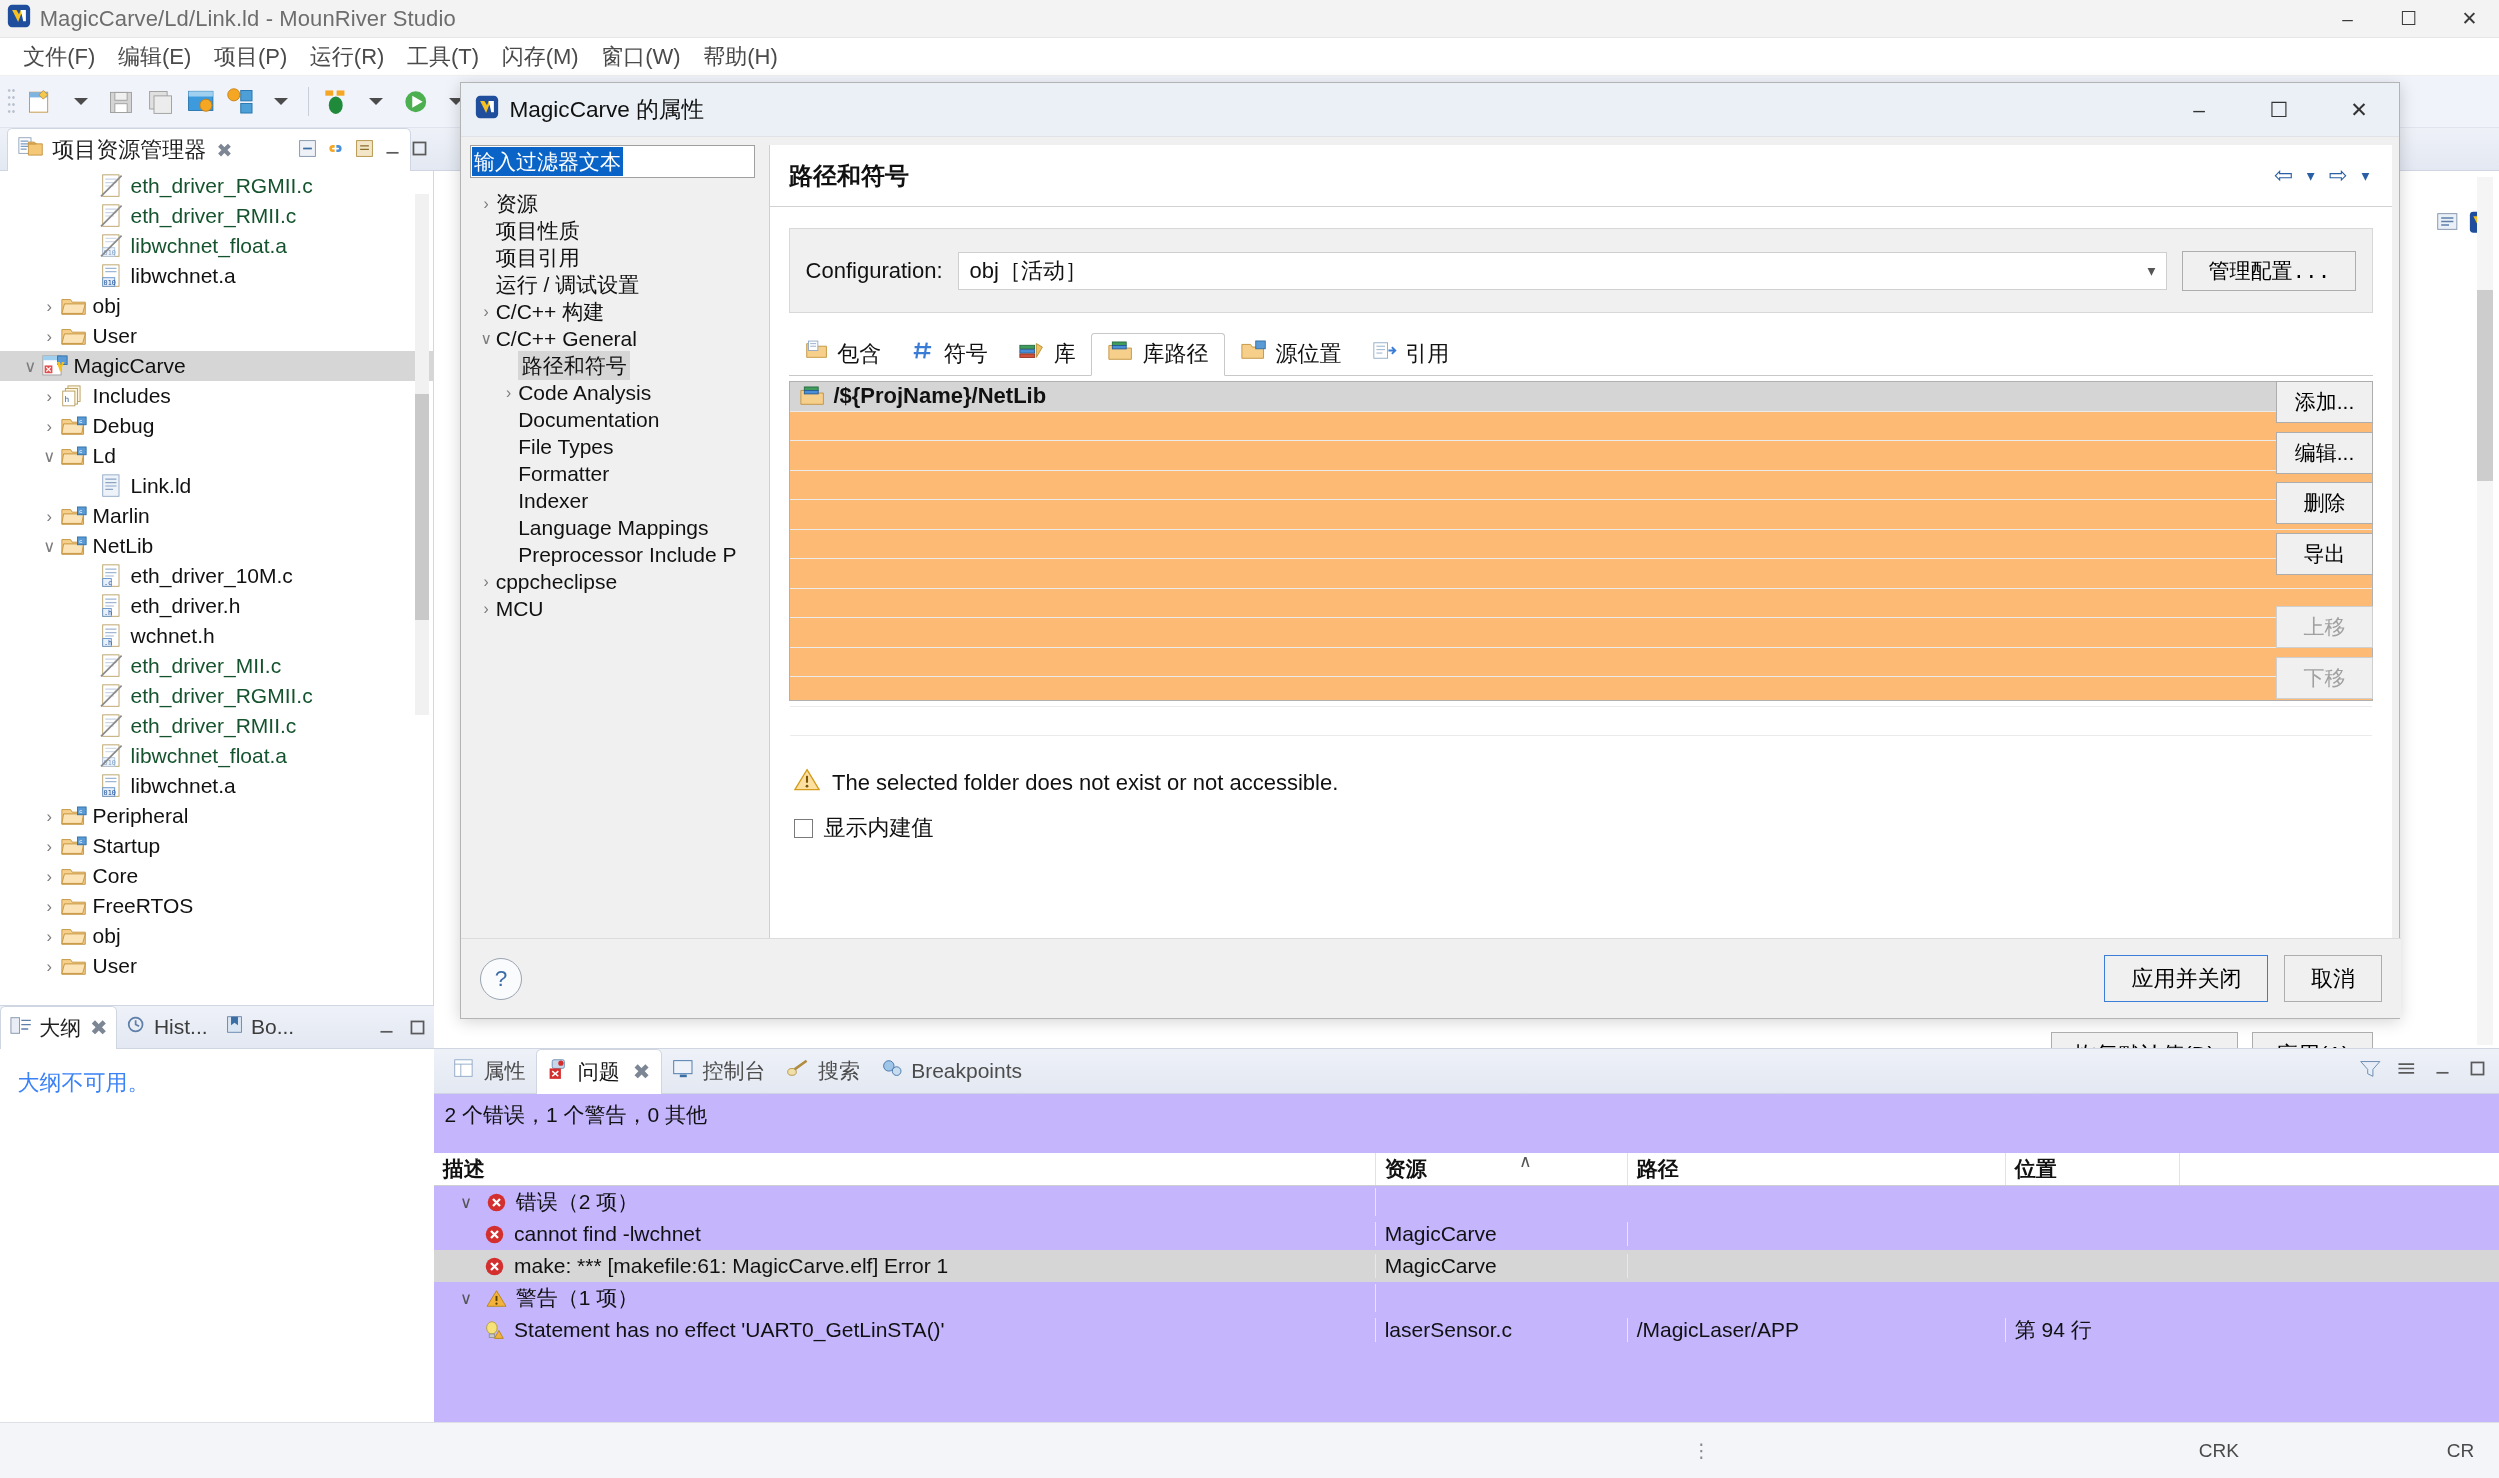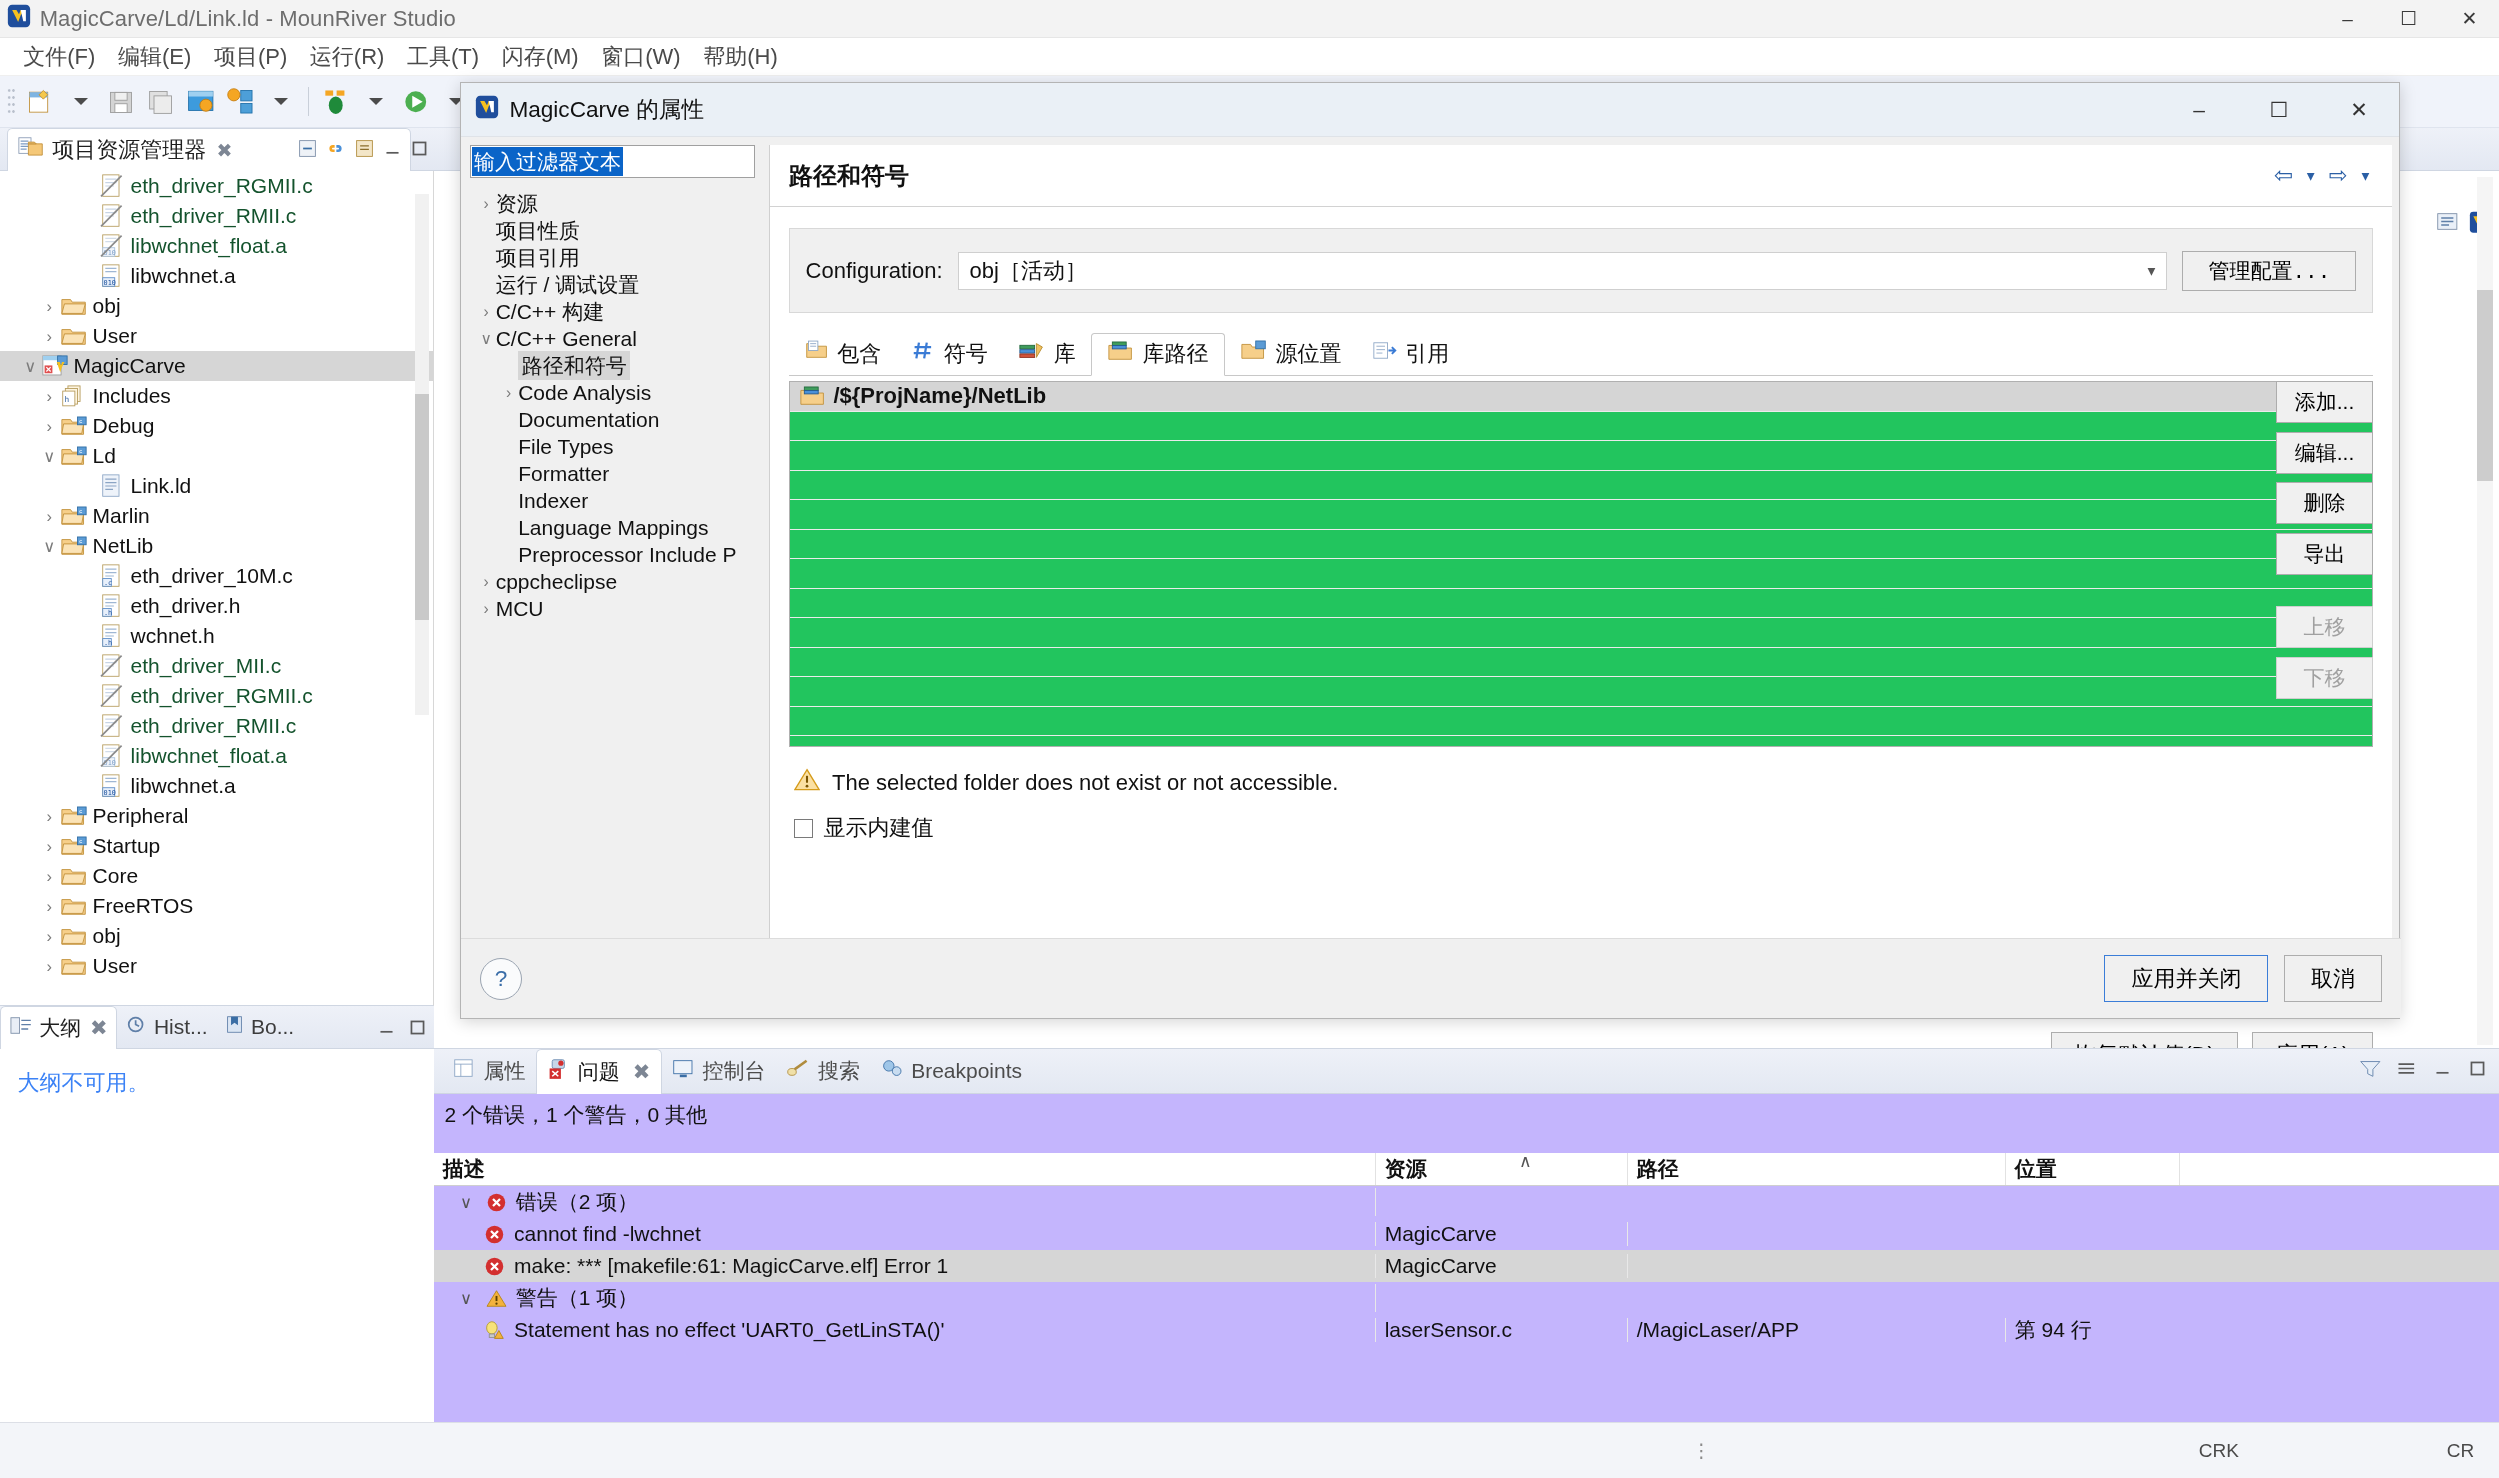--- a/index.html
+++ b/index.html
@@ -153,21 +153,21 @@
   }
   #cfgbox .lab{ font-size:22px; color:#111; margin-right:15.6px; }
   #cfgcombo{ flex:1; height:38px; background:#fff; border:0.9px solid #cfcfcf; display:flex; align-items:center; padding:0 10.4px; font-size:22px; color:#111;}
   #cfgcombo .cc{ margin-left:auto; color:#555; font-size:15.6px;}
   #mgbtn{ margin-left:15.6px; width:174px; height:40px; background:#f0f0f0; border:0.9px solid #adadad; display:flex; align-items:center; justify-content:center; font-size:21px;font-family:Liberation Mono, monospace;}
 
   #tabrow{ position:absolute; left:19px; top:184px; width:1584px; height:47px; display:flex; align-items:flex-end; border-bottom:0.9px solid #c8c8c8;}
   .ptab{ height:43px; display:flex; align-items:center; gap:8.7px; padding:0 15.6px; font-size:22px; color:#111; }
   .ptab.active{ background:#fff; border:0.9px solid #c8c8c8; border-bottom:0.9px solid #fff; position:relative; top:0.9px; border-radius:3.5px 3.5px 0 0;}
 
-  #listbox{ position:absolute; left:19px; top:236px; width:1584px; height:366px; background:#22c55e; border:0.9px solid #b0b0b0; }
+  #listbox{ position:absolute; left:19px; top:236px; width:1584px; height:320px; background:#fdba74; border:0.9px solid #b0b0b0; }
   #listbox .lrow{ height:29.5px; display:flex; align-items:center; padding-left:10.4px; font-size:22px; color:#111; border-bottom:0.9px solid #ebebeb;}
   #listbox .lrow.sel{ background:#d5d5d5; font-weight:bold; }
 
   #btncol{ position:absolute; right:19px; top:236px; width:97px; }
   .sbtn{ width:97px; height:42px; background:#f0f0f0; border:0.9px solid #adadad; display:flex; align-items:center; justify-content:center; font-size:21px; margin-bottom:8.7px;}
   .sbtn.dis{ color:#a0a0a0; border-color:#cfcfcf; }
 
   #warnline{ position:absolute; left:24px; top:623px; display:flex; align-items:center; gap:12px; font-size:22px; color:#111;}
   #chkline{ position:absolute; left:24px; top:668px; display:flex; align-items:center; gap:10.4px; font-size:22px; color:#111;}
   #chkline .box{ width:19px; height:19px; border:0.9px solid #7a7a7a; background:#fff; }

